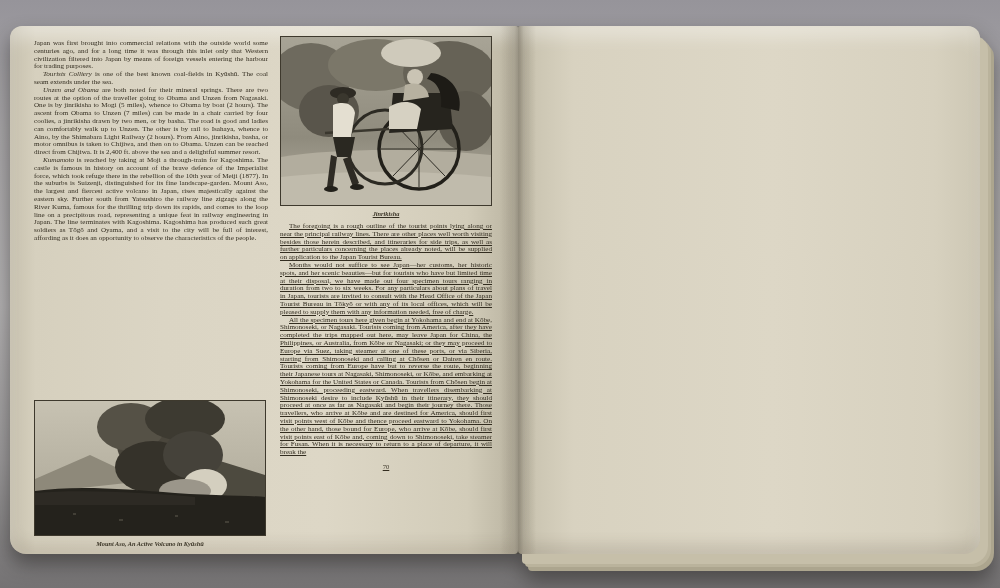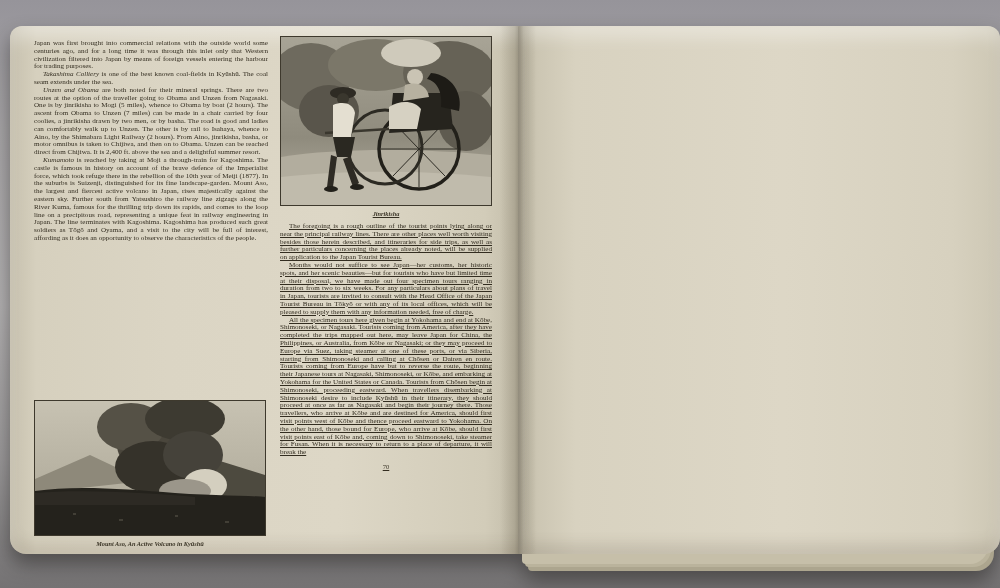--- a/index.html
+++ b/index.html
@@ -6,21 +6,21 @@
   body{
     width:1000px;height:588px;position:relative;overflow:hidden;
     background:linear-gradient(180deg,#96949a 0%,#a8a6a8 22%,#b3b1b2 52%,#9b999a 78%,#7f7d7e 94%,#747273 100%);
     font-family:"Liberation Serif","DejaVu Serif",serif;
   }
   .book{position:absolute;left:10px;top:26px;width:978px;height:538px;
     filter:drop-shadow(0 10px 10px rgba(20,18,16,.45));}
   .underpages{position:absolute;left:512px;top:10px;width:466px;height:528px;
     background:#c6bfa9;border-radius:0 14px 18px 4px;
     box-shadow:3px 3px 0 #bab39c,6px 7px 0 #aca58e;}
-  .page{position:absolute;top:0;height:528px;color:#332d20;padding-left:20px;}
+  .page{position:absolute;top:0;height:528px;color:#332d20;}
   .page.left{left:0;width:508px;border-radius:12px 2px 4px 16px;
     background:linear-gradient(90deg,#c6c0ad 0%,#d6d0be 5%,#dbd5c4 30%,#ddd7c6 62%,#d2ccb9 90%,#b9b3a0 100%);
     box-shadow:inset 0 12px 16px rgba(255,255,255,.35), inset 0 -10px 14px rgba(70,60,40,.12);}
   .page.right{left:508px;width:462px;border-radius:2px 12px 16px 4px;
     background:linear-gradient(90deg,#b3ad9a 0%,#ccc6b3 4%,#d8d2c0 12%,#ddd7c6 55%,#d7d1bf 90%,#cdc7b4 100%);
     box-shadow:inset 0 12px 16px rgba(255,255,255,.32), inset 0 -10px 14px rgba(70,60,40,.14);}
   .spine{position:absolute;left:490px;top:0;width:36px;height:528px;pointer-events:none;
     background:linear-gradient(90deg,rgba(60,50,30,0) 0%,rgba(60,50,30,.16) 40%,rgba(50,42,26,.28) 52%,rgba(60,50,30,.10) 66%,rgba(60,50,30,0) 100%);}
   .col{position:absolute;overflow:hidden;}
   #col69{left:24px;top:14px;width:234px;height:508px;}
@@ -40,21 +40,21 @@
 <body>
 
 <div class="book">
   <div class="underpages"></div>
 
   <div class="page left">
 
     <div class="col bodytext" id="col69">
       <div class="p69-text">
         <p class="flush"><span class="lead"></span><span>Japan was first brought into commercial relations with the outside world some centuries ago, and for a long time it was through this inlet only that Western civilization filtered into Japan by means of foreign vessels entering the harbour for trading purposes.</span></p>
-        <p><span class="lead">Takashima Colliery</span><span> is one of the best known coal-fields in Kyūshū.  The coal seam extends under the sea.</span></p>
+        <p><span class="lead">Tourists Colliery</span><span> is one of the best known coal-fields in Kyūshū.  The coal seam extends under the sea.</span></p>
         <p><span class="lead">Unzen and Obama</span><span> are both noted for their mineral springs. There are two routes at the option of the traveller going to Obama and Unzen from Nagasaki.  One is by jinrikisha to Mogi (5 miles), whence to Obama by boat (2 hours).  The ascent from Obama to Unzen (7 miles) can be made in a chair carried by four coolies, a jinrikisha drawn by two men, or by basha.  The road is good and ladies can comfortably walk up to Unzen.  The other is by rail to Isahaya, whence to Aino, by the Shimabara Light Railway (2 hours). From Aino, jinrikisha, basha, or motor omnibus is taken to Chijiwa, and then on to Obama.  Unzen can be reached direct from Chijiwa.  It is 2,400 ft. above the sea and a delightful summer resort.</span></p>
         <p><span class="lead">Kumamoto</span><span> is reached by taking at Moji a through-train for Kagoshima.  The castle is famous in history on account of the brave defence of the Imperialist force, which took refuge there in the rebellion of the 10th year of Meiji (1877).  In the suburbs is Suizenji, distinguished for its fine landscape-garden.  Mount Aso, the largest and fiercest active volcano in Japan, rises majestically against the eastern sky.  Further south from Yatsushiro the railway line zigzags along the River Kuma, famous for the thrilling trip down its rapids, and comes to the loop line on a precipitous road, representing a unique feat in railway engineering in Japan.  The line terminates with Kagoshima.  Kagoshima has produced such great soldiers as Tōgō and Oyama, and a visit to the city will be full of interest, affording as it does an opportunity to observe the characteristics of the people.</span></p>
       </div>
       <div class="p69-fig figure">
         <svg width="230" height="134" viewBox="0 0 230 134">
           <defs>
             <linearGradient id="sky69" x1="0" y1="0" x2="0" y2="1">
               <stop offset="0" stop-color="#c7c2b2"></stop>
                 <stop offset="1" stop-color="#a9a494"></stop>
             </linearGradient>

